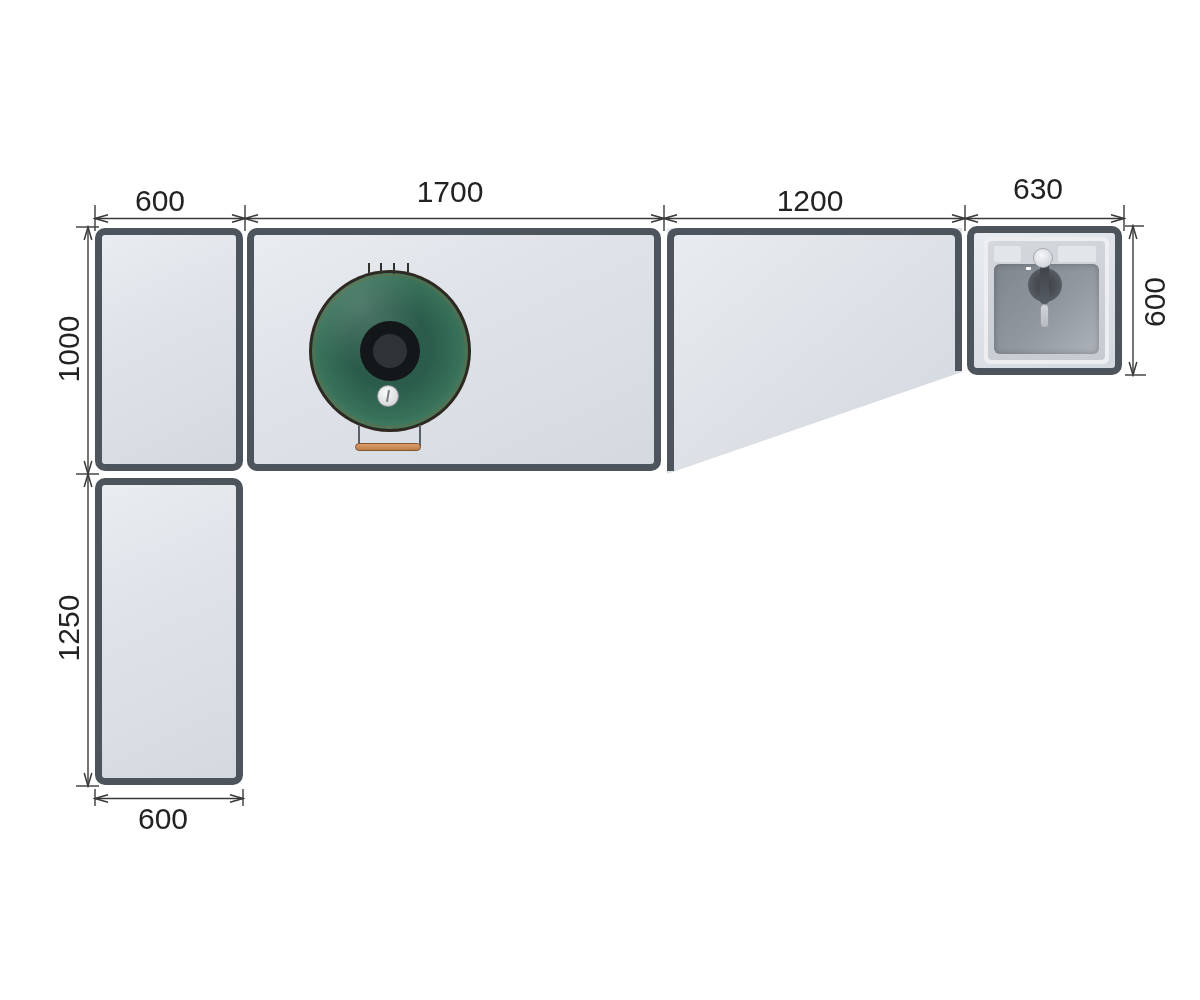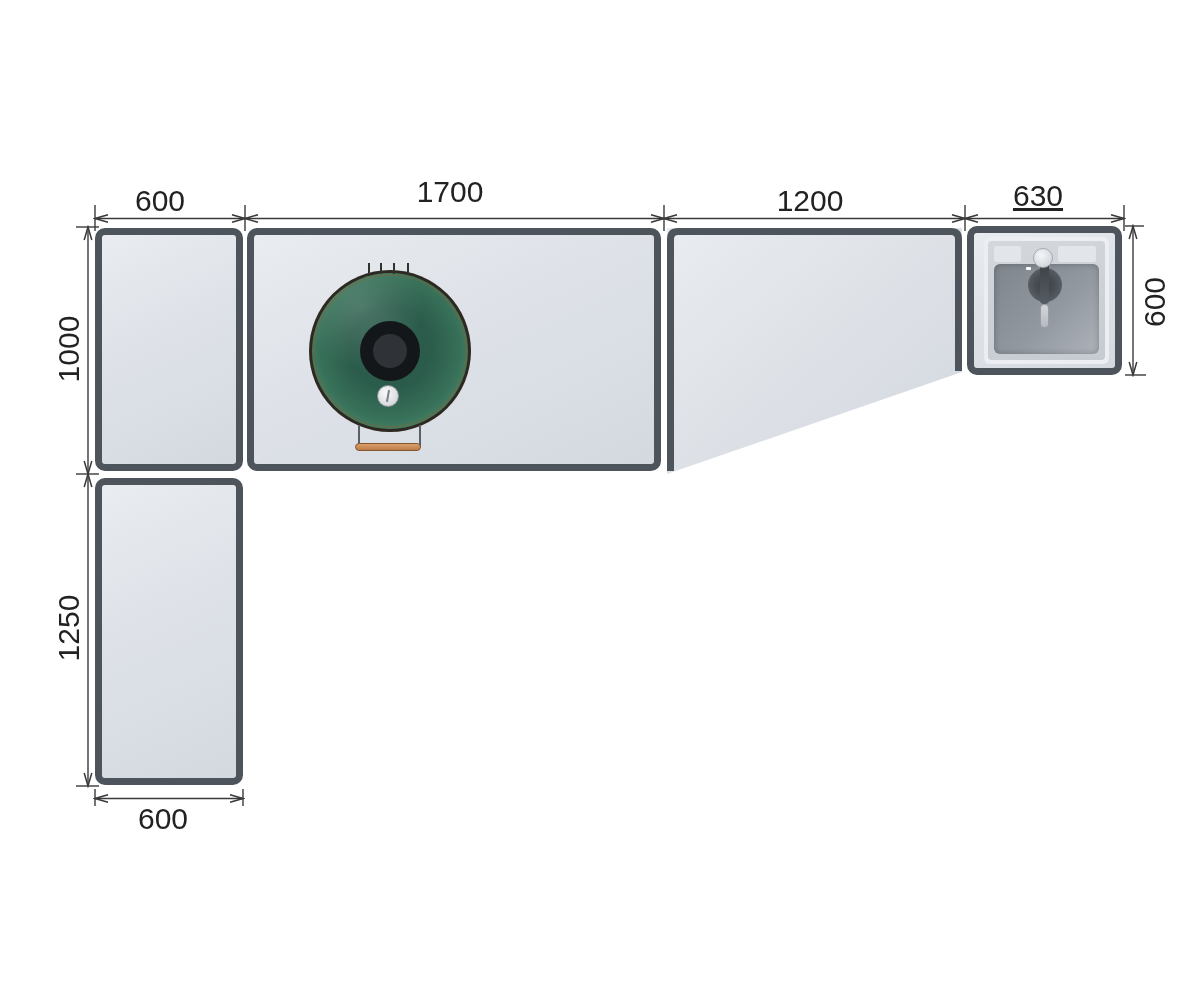--- a/index.html
+++ b/index.html
@@ -169,19 +169,19 @@
         <div class="faucet-base"></div>
       </div>
     </div>
   </div>
 
   <div class="module" id="mod-return"></div>
 
   <div class="dim-label" style="left:160px;  top:201px;">600</div>
   <div class="dim-label" style="left:450px;  top:192px;">1700</div>
   <div class="dim-label" style="left:810px;  top:201px;">1200</div>
-  <div class="dim-label" style="left:1038px; top:196px;text-decoration:underline;">630</div>
+  <div class="dim-label" style="left:1038px; top:189px;">630</div>
   <div class="dim-label rot" style="left:69px; top:349px;">1000</div>
   <div class="dim-label rot" style="left:69px; top:628px;">1250</div>
   <div class="dim-label rot" style="left:1155px; top:302px;">600</div>
   <div class="dim-label" style="left:163px; top:819px;">600</div>
 
 </div>
 
 </body></html>

